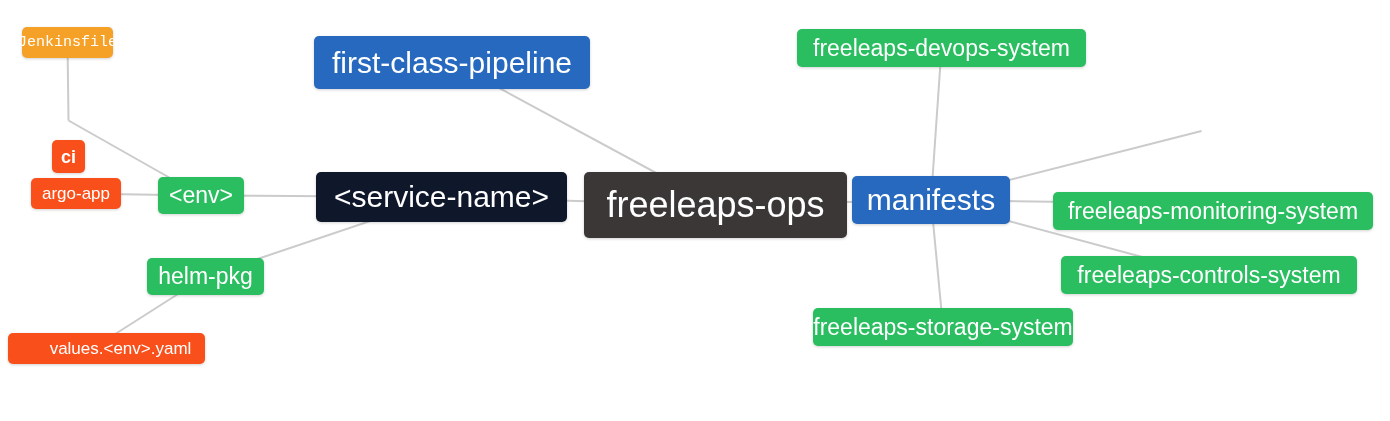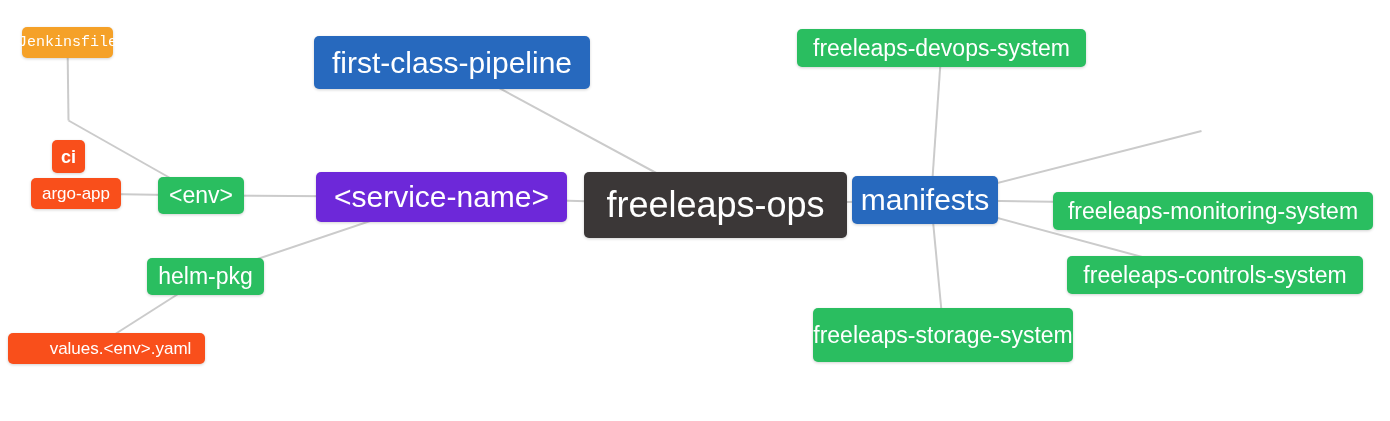--- a/index.html
+++ b/index.html
@@ -67,35 +67,35 @@
       </div>
       <div class="node" style="left: 147px; top: 258px; width: 117px; height: 37px; background: rgb(42, 190, 96); font-size: 23px;">
         <span>helm-pkg</span>
       </div>
       <div class="node" style="left: 8px; top: 333px; width: 169px; height: 31px; background: rgb(249, 79, 27); font-size: 17px; padding-left: 28px;">
         <span>values.&lt;env&gt;.yaml</span>
       </div>
       <div class="node" style="left: 314px; top: 36px; width: 276px; height: 53px; background: rgb(39, 105, 190); font-size: 30px;">
         <span>first-class-pipeline</span>
       </div>
-      <div class="node" style="left: 316px; top: 172px; width: 251px; height: 50px; background: #6d28d9; font-size: 30px;">
+      <div class="node" style="left: 316px; top: 172px; width: 251px; height: 50px; background: #0f172a; font-size: 30px;">
         <span>&lt;service-name&gt;</span>
       </div>
       <div class="node" style="left: 584px; top: 172px; width: 263px; height: 66px; background: rgb(59, 55, 55); font-size: 36px;">
         <span>freeleaps-ops</span>
       </div>
-      <div class="node" style="left: 852px; top: 176px; width: 146px; height: 48px; background: rgb(39, 105, 190); font-size: 30px;">
+      <div class="node" style="left: 852px; top: 176px; width: 158px; height: 48px; background: rgb(39, 105, 190); font-size: 30px;">
         <span>manifests</span>
       </div>
       <div class="node" style="left: 797px; top: 29px; width: 289px; height: 38px; background: rgb(42, 190, 96); font-size: 23px;">
         <span>freeleaps-devops-system</span>
       </div>
       <div class="node" style="left: 1053px; top: 192px; width: 320px; height: 38px; background: rgb(42, 190, 96); font-size: 23px;">
         <span>freeleaps-monitoring-system</span>
       </div>
-      <div class="node" style="left: 1061px; top: 256px; width: 296px; height: 38px; background: rgb(42, 190, 96); font-size: 23px; margin-left: 6px;">
+      <div class="node" style="left: 1061px; top: 256px; width: 296px; height: 38px; background: rgb(42, 190, 96); font-size: 23px;">
         <span>freeleaps-controls-system</span>
       </div>
-      <div class="node" style="left: 813px; top: 308px; width: 260px; height: 54px; background: rgb(42, 190, 96); font-size: 23px;">
+      <div class="node" style="left: 813px; top: 308px; width: 260px; height: 38px; background: rgb(42, 190, 96); font-size: 23px;">
         <span>freeleaps-storage-system</span>
       </div>
     </div>
 </div>
 
 </body></html>

